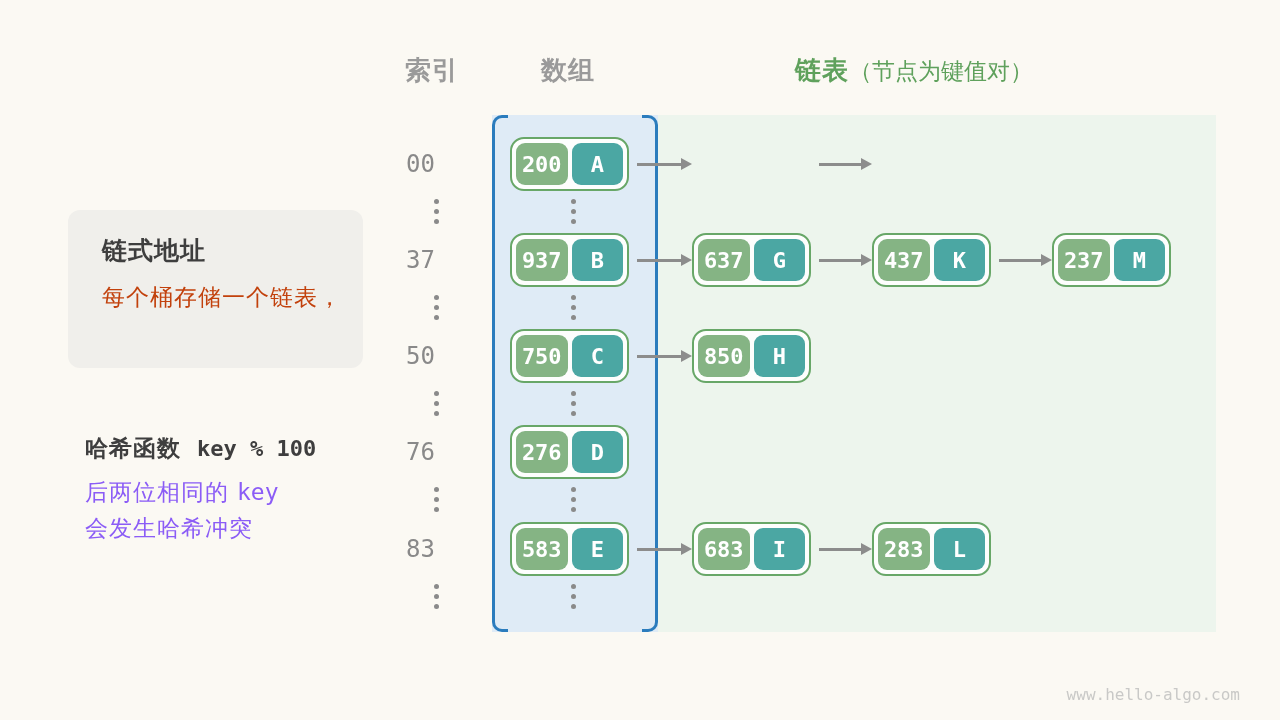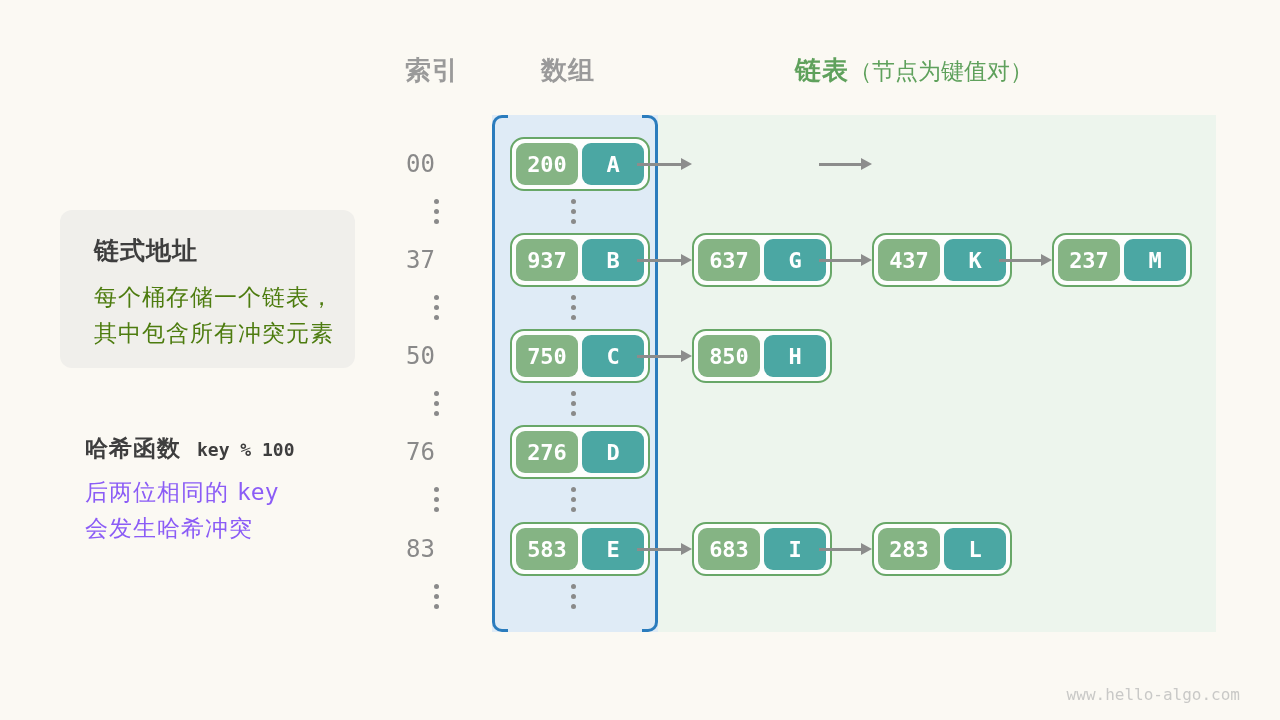--- a/index.html
+++ b/index.html
@@ -18,38 +18,38 @@
     font-size:26px; font-weight:bold; color:#9a9a9a; text-align:center;
     letter-spacing:1px;
   }
   #hdr-index { left:398px; width:68px; }
   #hdr-array { left:534px; width:68px; }
   #hdr-list  { left:795px; width:420px; text-align:left; color:#5fa15c; }
   #hdr-list .note { font-weight:normal; font-size:23px; letter-spacing:0; }
 
   
   .info-card {
-    position:absolute; left:60px; top:210px; width:295px; height:158px;
+    position:absolute; left:68px; top:210px; width:295px; height:158px;
     background:#f0efeb; border-radius:12px;
   }
   .info-card .title {
     position:absolute; left:34px; top:24px;
     font-size:25px; font-weight:bold; color:#3e3e3e; letter-spacing:1px;
   }
-  .info-card .line { position:absolute; left:34px; font-size:23px; color:#4d7c0f; letter-spacing:1px;font-family:Liberation Serif, serif; }
+  .info-card .line { position:absolute; left:34px; font-size:23px; color:#c2410c; letter-spacing:1px;font-family:Liberation Serif, serif; }
   .info-card .l1 { top:72px; }
   .info-card .l2 { top:108px; }
 
   
   .hash-title {
     position:absolute; left:85px; top:433px;
     font-size:23px; font-weight:bold; color:#3e3e3e;
     display:flex; align-items:baseline; gap:16px; letter-spacing:1px;
   }
-  .hash-title .formula { font-family:"DejaVu Sans Mono", monospace; font-size:18px; letter-spacing:0; }
+  .hash-title .formula { font-family:"DejaVu Sans Mono", monospace; font-size:22px; letter-spacing:0; }
   .hash-line { position:absolute; left:85px; font-size:23px; color:#8b5cf6; letter-spacing:1px; }
   #hash-l1 { top:477px; }
   #hash-l2 { top:513px; }
   .mono-key { font-family:"DejaVu Sans Mono", monospace; margin-left:8px; letter-spacing:0; }
 
   
   .idx-label {
     position:absolute; left:406px; width:60px; height:30px; line-height:30px;
     text-align:left; font-family:"DejaVu Sans Mono", monospace;
     font-size:24px; color:#898989;
@@ -67,21 +67,21 @@
   .bracket { position:absolute; top:115px; width:16px; height:517px; }
   #bracket-left  { left:492px; border:3px solid #2b7cbd; border-right:none; border-radius:10px 0 0 10px; }
   #bracket-right { left:642px; border:3px solid #2b7cbd; border-left:none;  border-radius:0 10px 10px 0; }
   #list-region {
     position:absolute; left:658px; top:115px; width:558px; height:517px;
     background:#edf5ed;
   }
 
   
   .node {
-    position:absolute; width:140px; height:54px;
+    position:absolute; width:119px; height:54px;
     background:#fdfefd; border:2px solid #68a768; border-radius:14px;
     padding:4px; display:flex; gap:4px;
   }
   .cell {
     flex:1; border-radius:9px; display:flex; align-items:center; justify-content:center;
     font-family:"DejaVu Sans Mono", monospace; font-weight:bold; font-size:22px; color:#ffffff;
   }
   .cell.key { background:#85b484; }
   .cell.val { background:#4ba7a3; }
 
@@ -117,21 +117,20 @@
 
 <div id="canvas">
 
   <div class="col-header" id="hdr-index">索引</div>
   <div class="col-header" id="hdr-array">数组</div>
   <div class="col-header" id="hdr-list"><span>链表</span><span class="note">（节点为键值对）</span></div>
 
   <div class="info-card">
     <div class="title">链式地址</div>
     <div class="line l1">每个桶存储一个链表，</div>
-    <div class="line l2">其中包含所有冲突元素</div>
   </div>
 
   <div class="hash-title">
     <span>哈希函数</span>
     <span class="formula">key % 100</span>
   </div>
   <div class="hash-line" id="hash-l1">
     <span>后两位相同的</span><span class="mono-key">key</span>
   </div>
   <div class="hash-line" id="hash-l2">会发生哈希冲突</div>

